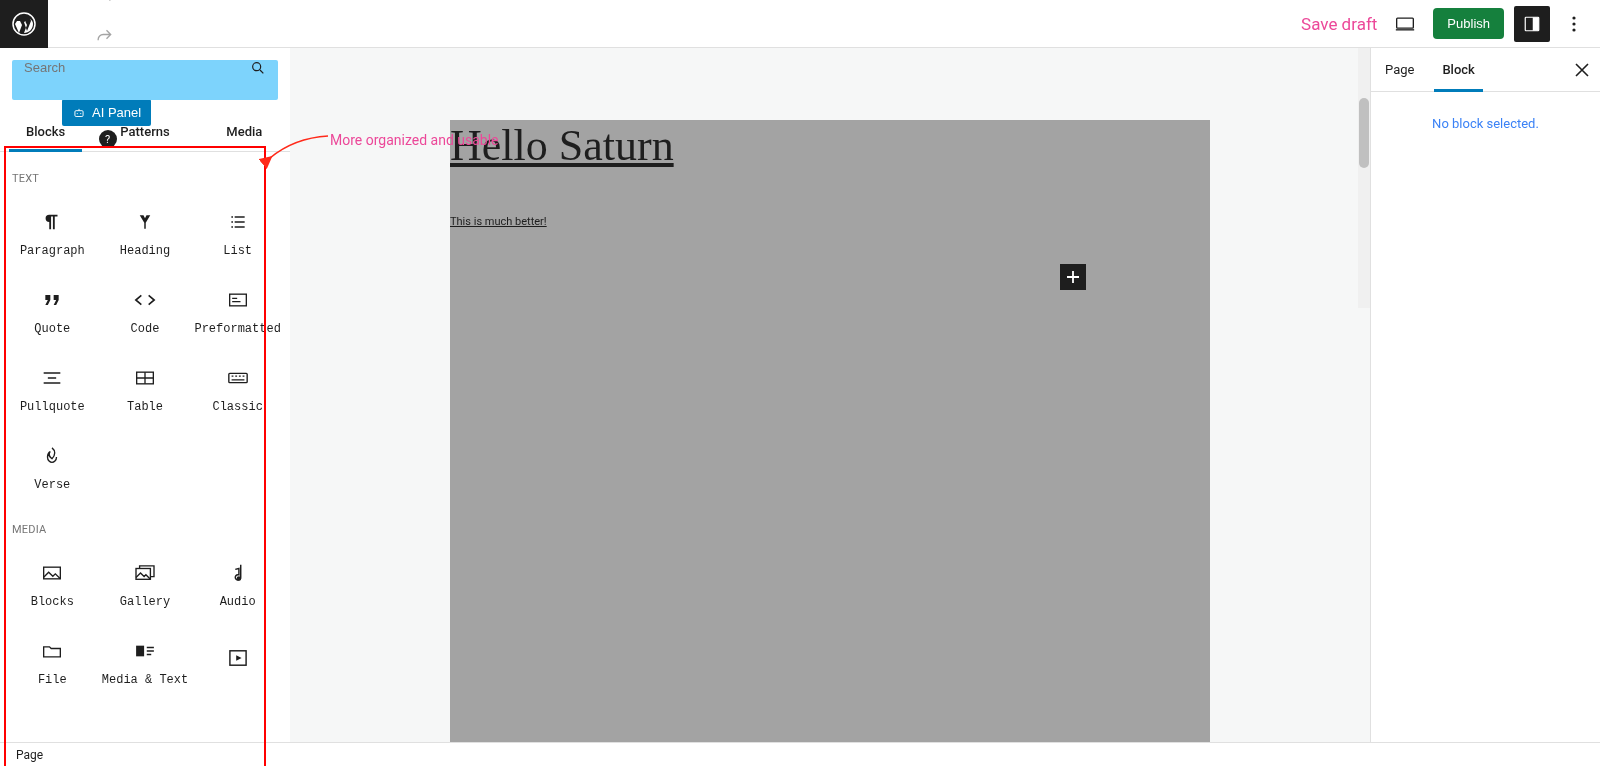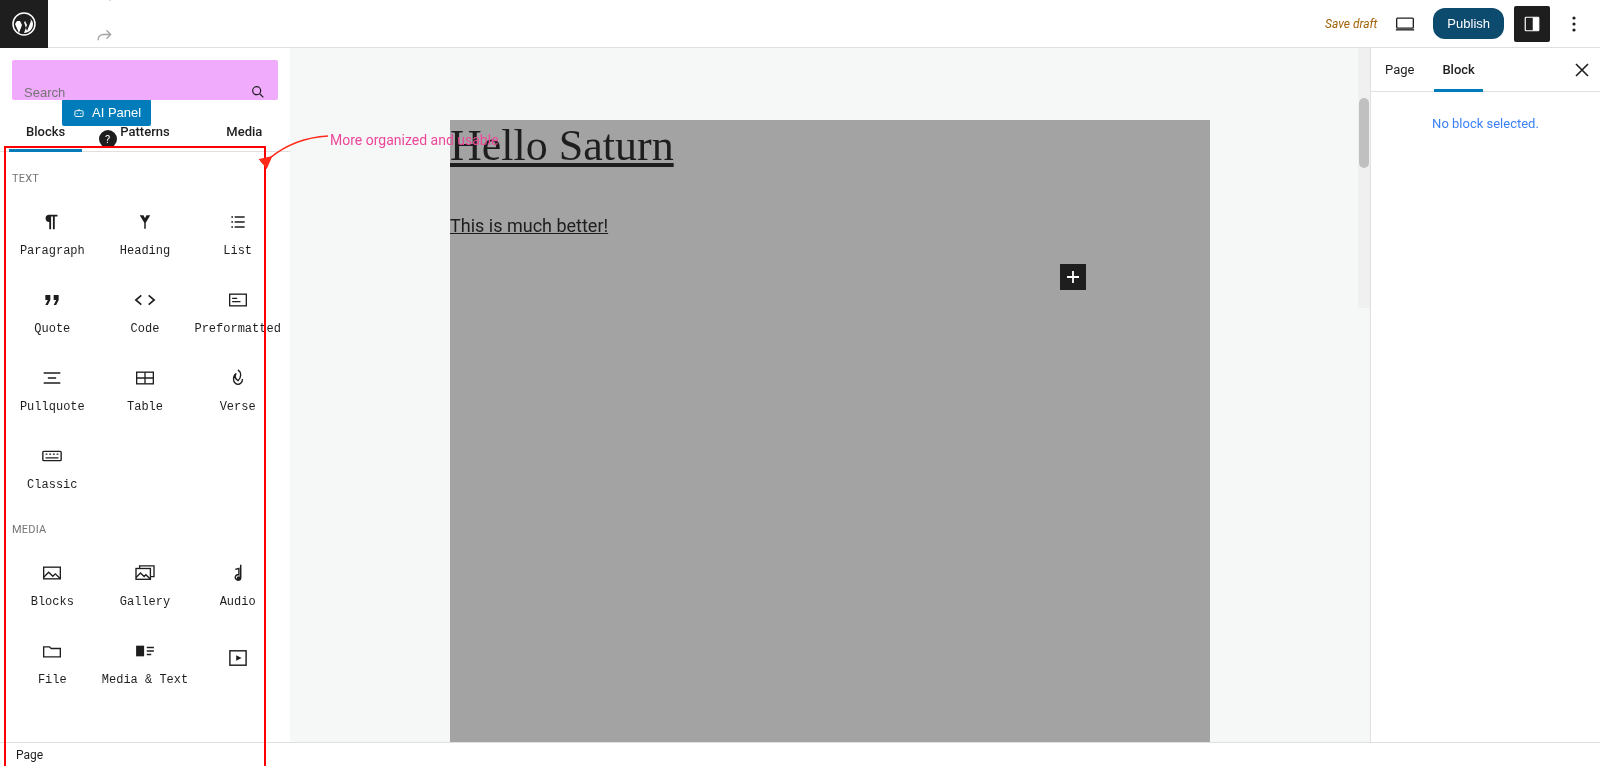--- a/index.html
+++ b/index.html
@@ -8,29 +8,29 @@
 
   
   .topbar { height: 48px; display: flex; align-items: center; border-bottom: 1px solid #e0e0e0; }
   .wp-logo { width: 48px; height: 48px; background: #1e1e1e; display: flex; align-items: center; justify-content: center; }
   .toolbar-left { display: flex; align-items: center; gap: 4px; padding-left: 8px; flex-direction: column; }
   .tb-btn { width: 36px; height: 36px; display: flex; align-items: center; justify-content: center; background: transparent; border: none; cursor: pointer; border-radius: 2px; }
   .tb-btn.dark { background: #1e1e1e; }
   .ai-panel { background: #007cba; color: #fff; border: none; padding: 6px 10px; border-radius: 2px; font-size: 13px; cursor: pointer; display: flex; align-items: center; gap: 6px; margin-left: 6px; }
   .help-circle { width: 18px; height: 18px; border-radius: 50%; background: #1e1e1e; color: #fff; display: flex; align-items: center; justify-content: center; font-size: 11px; margin-left: 8px; }
   .toolbar-right { margin-left: auto; display: flex; align-items: center; gap: 10px; padding-right: 12px; }
-  .save-draft { color: #a16207; cursor: pointer; font-size: 12px; font-style: italic; }
-  .publish-btn { background: #0c4a6e; color: #fff; border: none; padding: 8px 14px; border-radius: 12px; font-size: 13px; cursor: pointer; }
+  .save-draft { color: #ec4899; cursor: pointer; font-size: 17px; }
+  .publish-btn { background: #15803d; color: #fff; border: none; padding: 8px 14px; border-radius: 4px; font-size: 13px; cursor: pointer; }
   .dots-btn { width: 28px; height: 28px; display:flex; align-items:center; justify-content:center; cursor:pointer; }
 
   
   .main { flex: 1; display: flex; min-height: 0; position: relative; }
   .inserter { width: 290px; display: flex; flex-direction: column; position: relative; }
   .search-wrap { padding: 12px; }
-  .search-box { background: #f0abfc; border-radius: 2px; height: 40px; display: flex; align-items: flex-end; padding: 0 12px; }
+  .search-box { background: #7dd3fc; border-radius: 2px; height: 40px; display: flex; align-items: flex-start; padding: 0 12px; }
   .search-box input { flex: 1; background: transparent; border: none; outline: none; font-size: 13px; }
   .search-box .s-icon { width: 16px; height: 16px; }
 
   
   .highlight-box { position: absolute; top: 98px; left: 4px; width: 262px; height: 632px; border: 2px solid #ff0000; z-index: 5; pointer-events: none; }
 
   .tabs { display: flex; border-bottom: 1px solid #e0e0e0; padding: 0 0; margin-top: 0; gap: 8px; }
   .tab { flex: 1; text-align: center; padding: 12px 4px; font-size: 13px; cursor: pointer; position: relative; font-weight: 500; }
   .tab.active::after { content:""; position:absolute; bottom:-1px; left:10%; right:10%; height:3px; background:#007cba; }
 
@@ -40,21 +40,21 @@
   .block-item { display: flex; flex-direction: column; align-items: center; justify-content: center; height: 78px; cursor: pointer; font-size: 12px; gap: 10px; }
   .block-item .bi-icon { width: 24px; height: 24px; display:flex; align-items:center; justify-content:center; }
   .block-item span { text-align: center; }
 
   
   .canvas-wrap { flex: 1; background: #f6f7f7; display: flex; justify-content: center; position: relative; overflow-y: auto; }
   .canvas-scroll-track { position: absolute; top: 0; right: 0; width: 12px; height: 260px; background: #f0f0f0; }
   .canvas-scroll-thumb { position: absolute; top: 50px; right: 1px; width: 10px; height: 70px; background: #c0c0c0; border-radius: 5px; }
   .page-card { background: #a3a3a3; width: 100%; max-width: 760px; margin-top: 72px; padding: 0; text-decoration: underline; }
   .page-title { font-family: Georgia, "Times New Roman", serif; font-size: 44px; font-weight: 400; }
-  .page-body { margin-top: 44px; font-size: 18px; }
+  .page-body { margin-top: 44px; font-size: 11px; }
   .add-block { position: absolute; top: 216px; left: 50%; margin-left: 230px; width: 26px; height: 26px; background: #1e1e1e; color: #fff; display: flex; align-items: center; justify-content: center; cursor: pointer; }
 
   
   .annotation { position: absolute; top: 80px; left: 264px; pointer-events: none; z-index: 6; }
   .annotation svg { overflow: visible; }
   .ann-text { position: absolute; top: 84px; left: 330px; color: #ec4899; font-size: 14px; z-index: 6; pointer-events: none; white-space: nowrap; }
 
   
   .sidebar { width: 230px; border-left: 1px solid #e0e0e0; display: flex; flex-direction: column; }
   .side-tabs { display: flex; align-items: center; border-bottom: 1px solid #e0e0e0; }
@@ -227,34 +227,34 @@
               <div class="bi-icon">
                 <svg width="20" height="16" viewBox="0 0 24 18">
                   <rect x="2" y="2" width="20" height="14" fill="none" stroke="#1e1e1e" stroke-width="1.6"></rect>
                   <path d="M2 9h20M12 2v14" stroke="#1e1e1e" stroke-width="1.6"></path>
                 </svg>
               </div>
               <span>Table</span>
             </div>
           <div class="block-item">
               <div class="bi-icon">
-                <svg width="18" height="20" viewBox="0 0 20 22">
-                  <path d="M10 2c4 3 4 8 0 12-3-2-4-5-2-8 0 0-3 2-3 6s3 6 5 6 5-2 5-6" fill="none" stroke="#1e1e1e" stroke-width="1.5"></path>
-                </svg>
-              </div>
-              <span>Verse</span>
-            </div>
-          <div class="block-item">
-              <div class="bi-icon">
                 <svg width="22" height="14" viewBox="0 0 24 14">
                   <rect x="2" y="2" width="20" height="10" rx="1" fill="none" stroke="#1e1e1e" stroke-width="1.5"></rect>
                   <path d="M5 5h2M9 5h2M13 5h2M17 5h2M5 9h14" stroke="#1e1e1e" stroke-width="1.2"></path>
                 </svg>
               </div>
               <span>Classic</span>
+            </div>
+          <div class="block-item">
+              <div class="bi-icon">
+                <svg width="18" height="20" viewBox="0 0 20 22">
+                  <path d="M10 2c4 3 4 8 0 12-3-2-4-5-2-8 0 0-3 2-3 6s3 6 5 6 5-2 5-6" fill="none" stroke="#1e1e1e" stroke-width="1.5"></path>
+                </svg>
+              </div>
+              <span>Verse</span>
             </div>
           <div></div>
         </div>
 
         <div class="section-h">MEDIA</div>
         <div class="block-grid">
           <div class="block-item">
               <div class="bi-icon">
                 <svg width="20" height="16" viewBox="0 0 24 18">
                   <rect x="2" y="2" width="20" height="14" fill="none" stroke="#1e1e1e" stroke-width="1.6"></rect>

